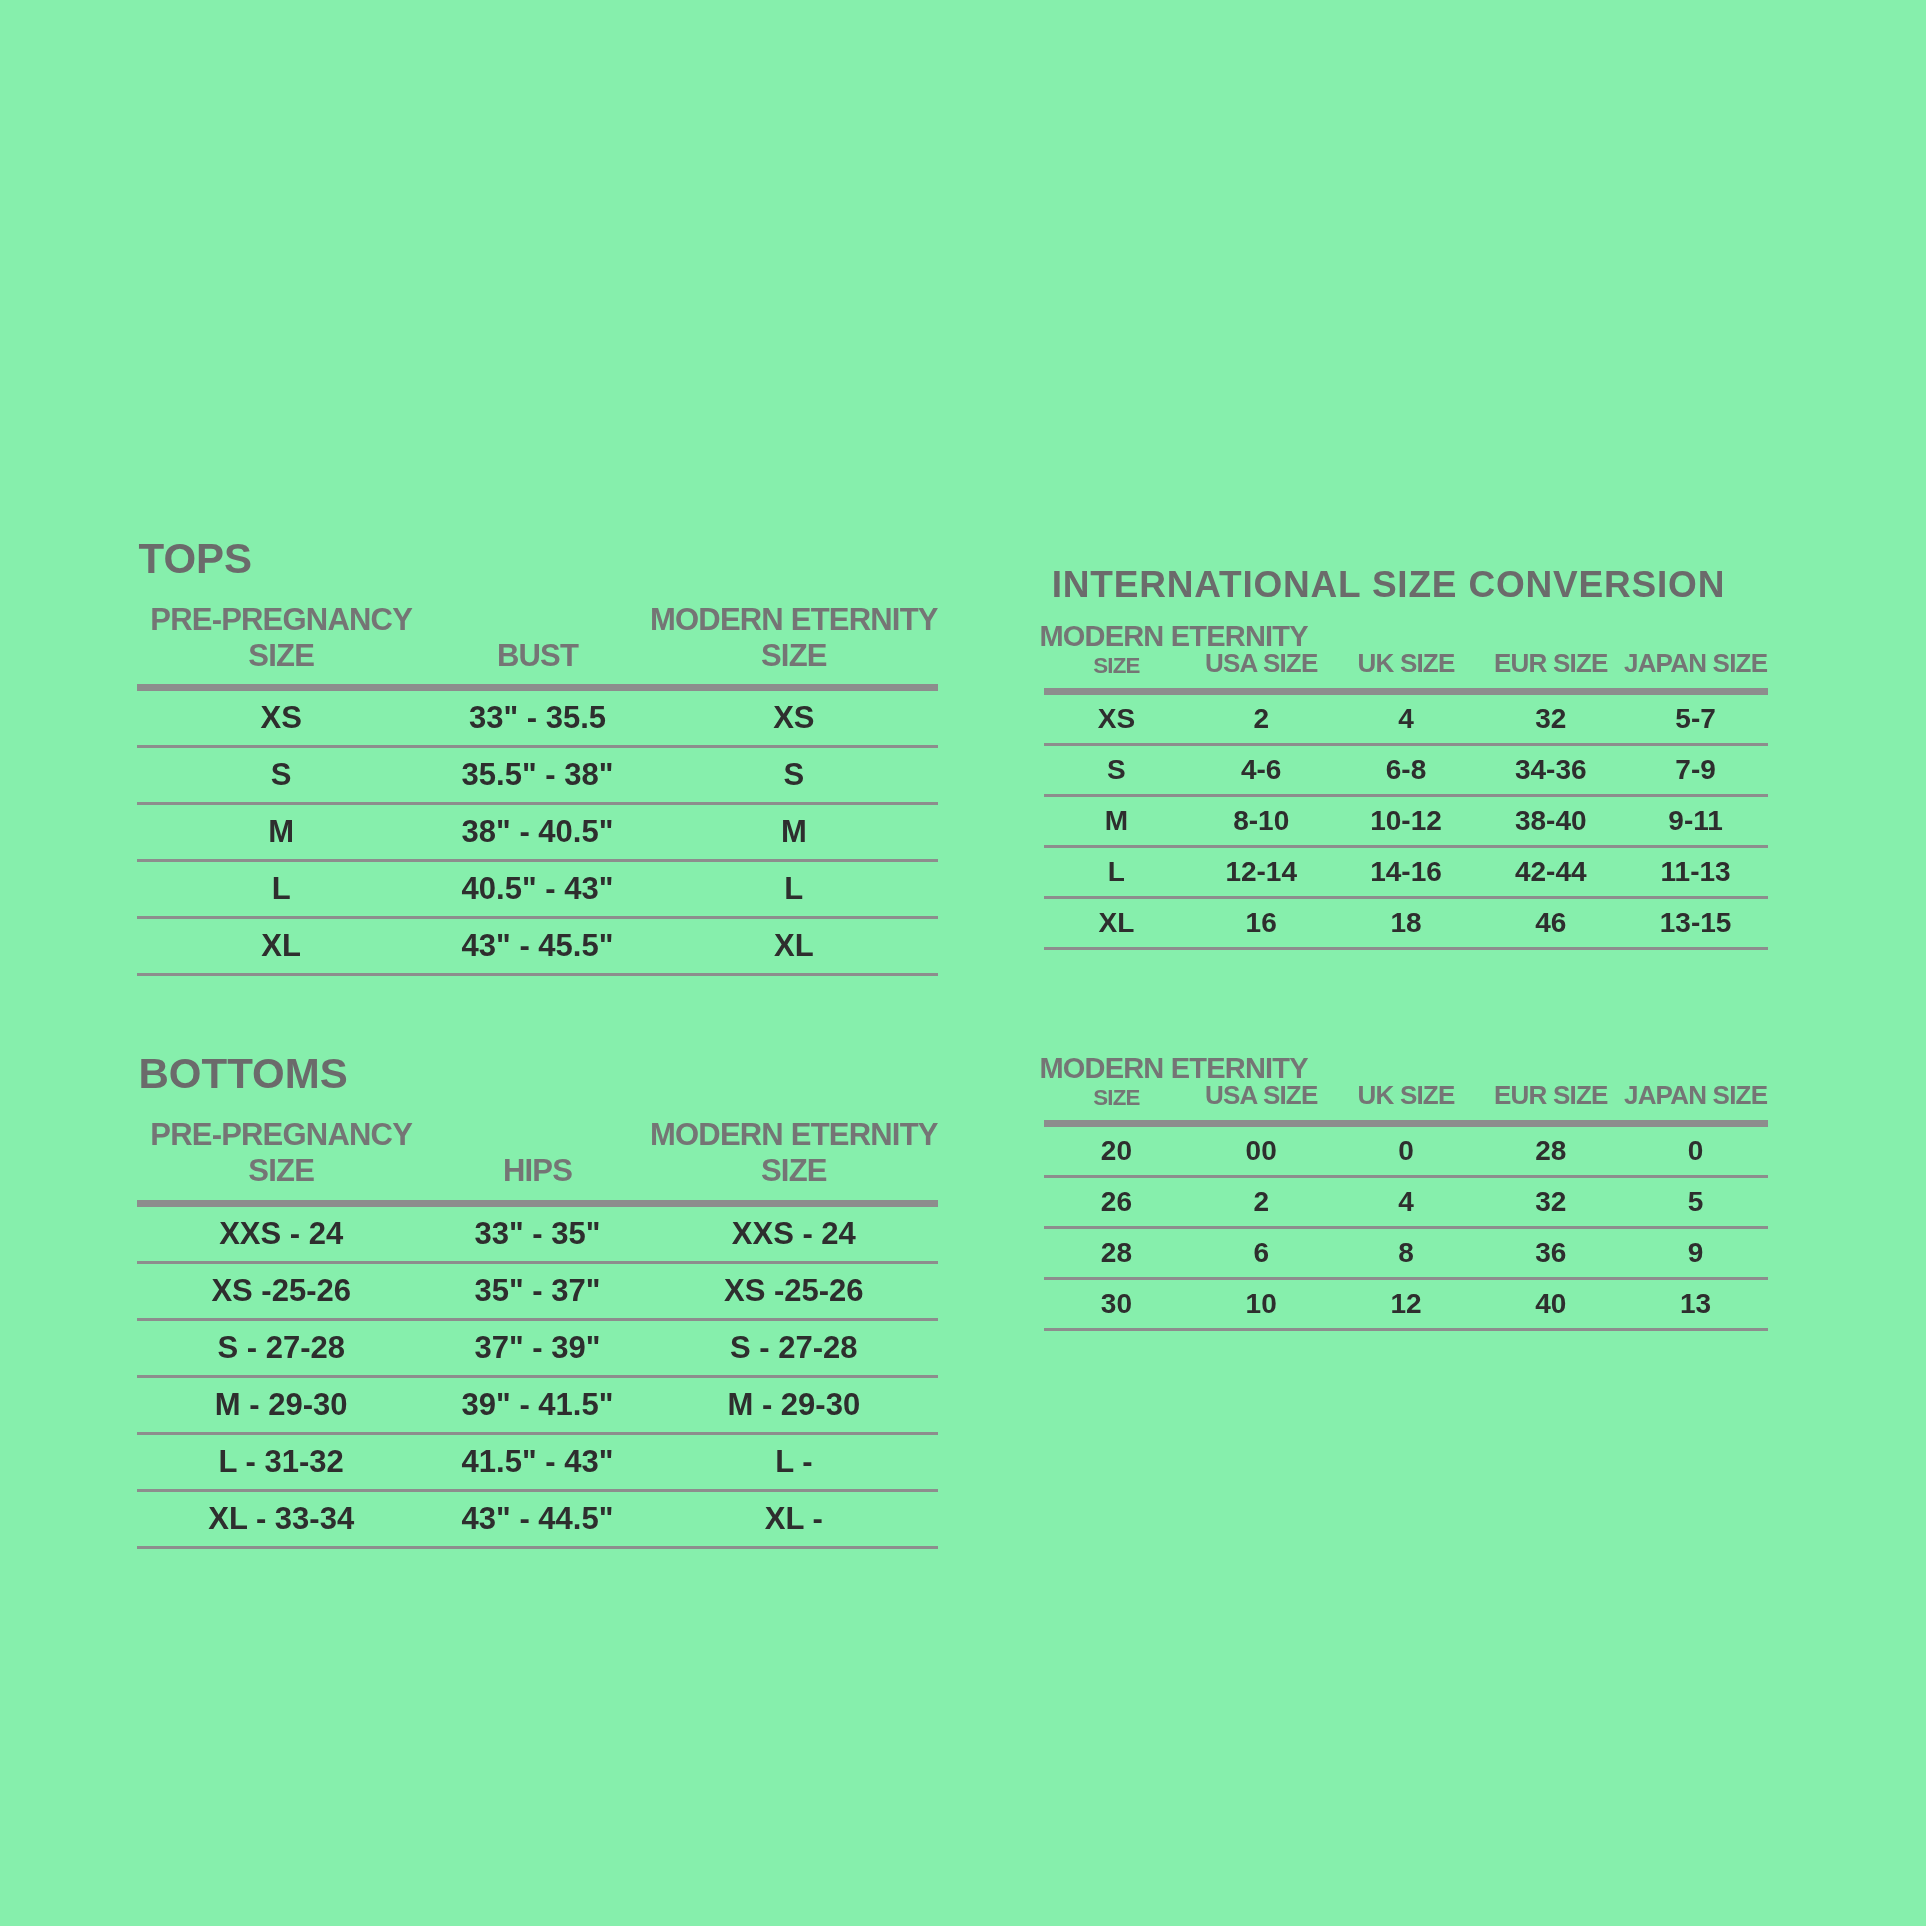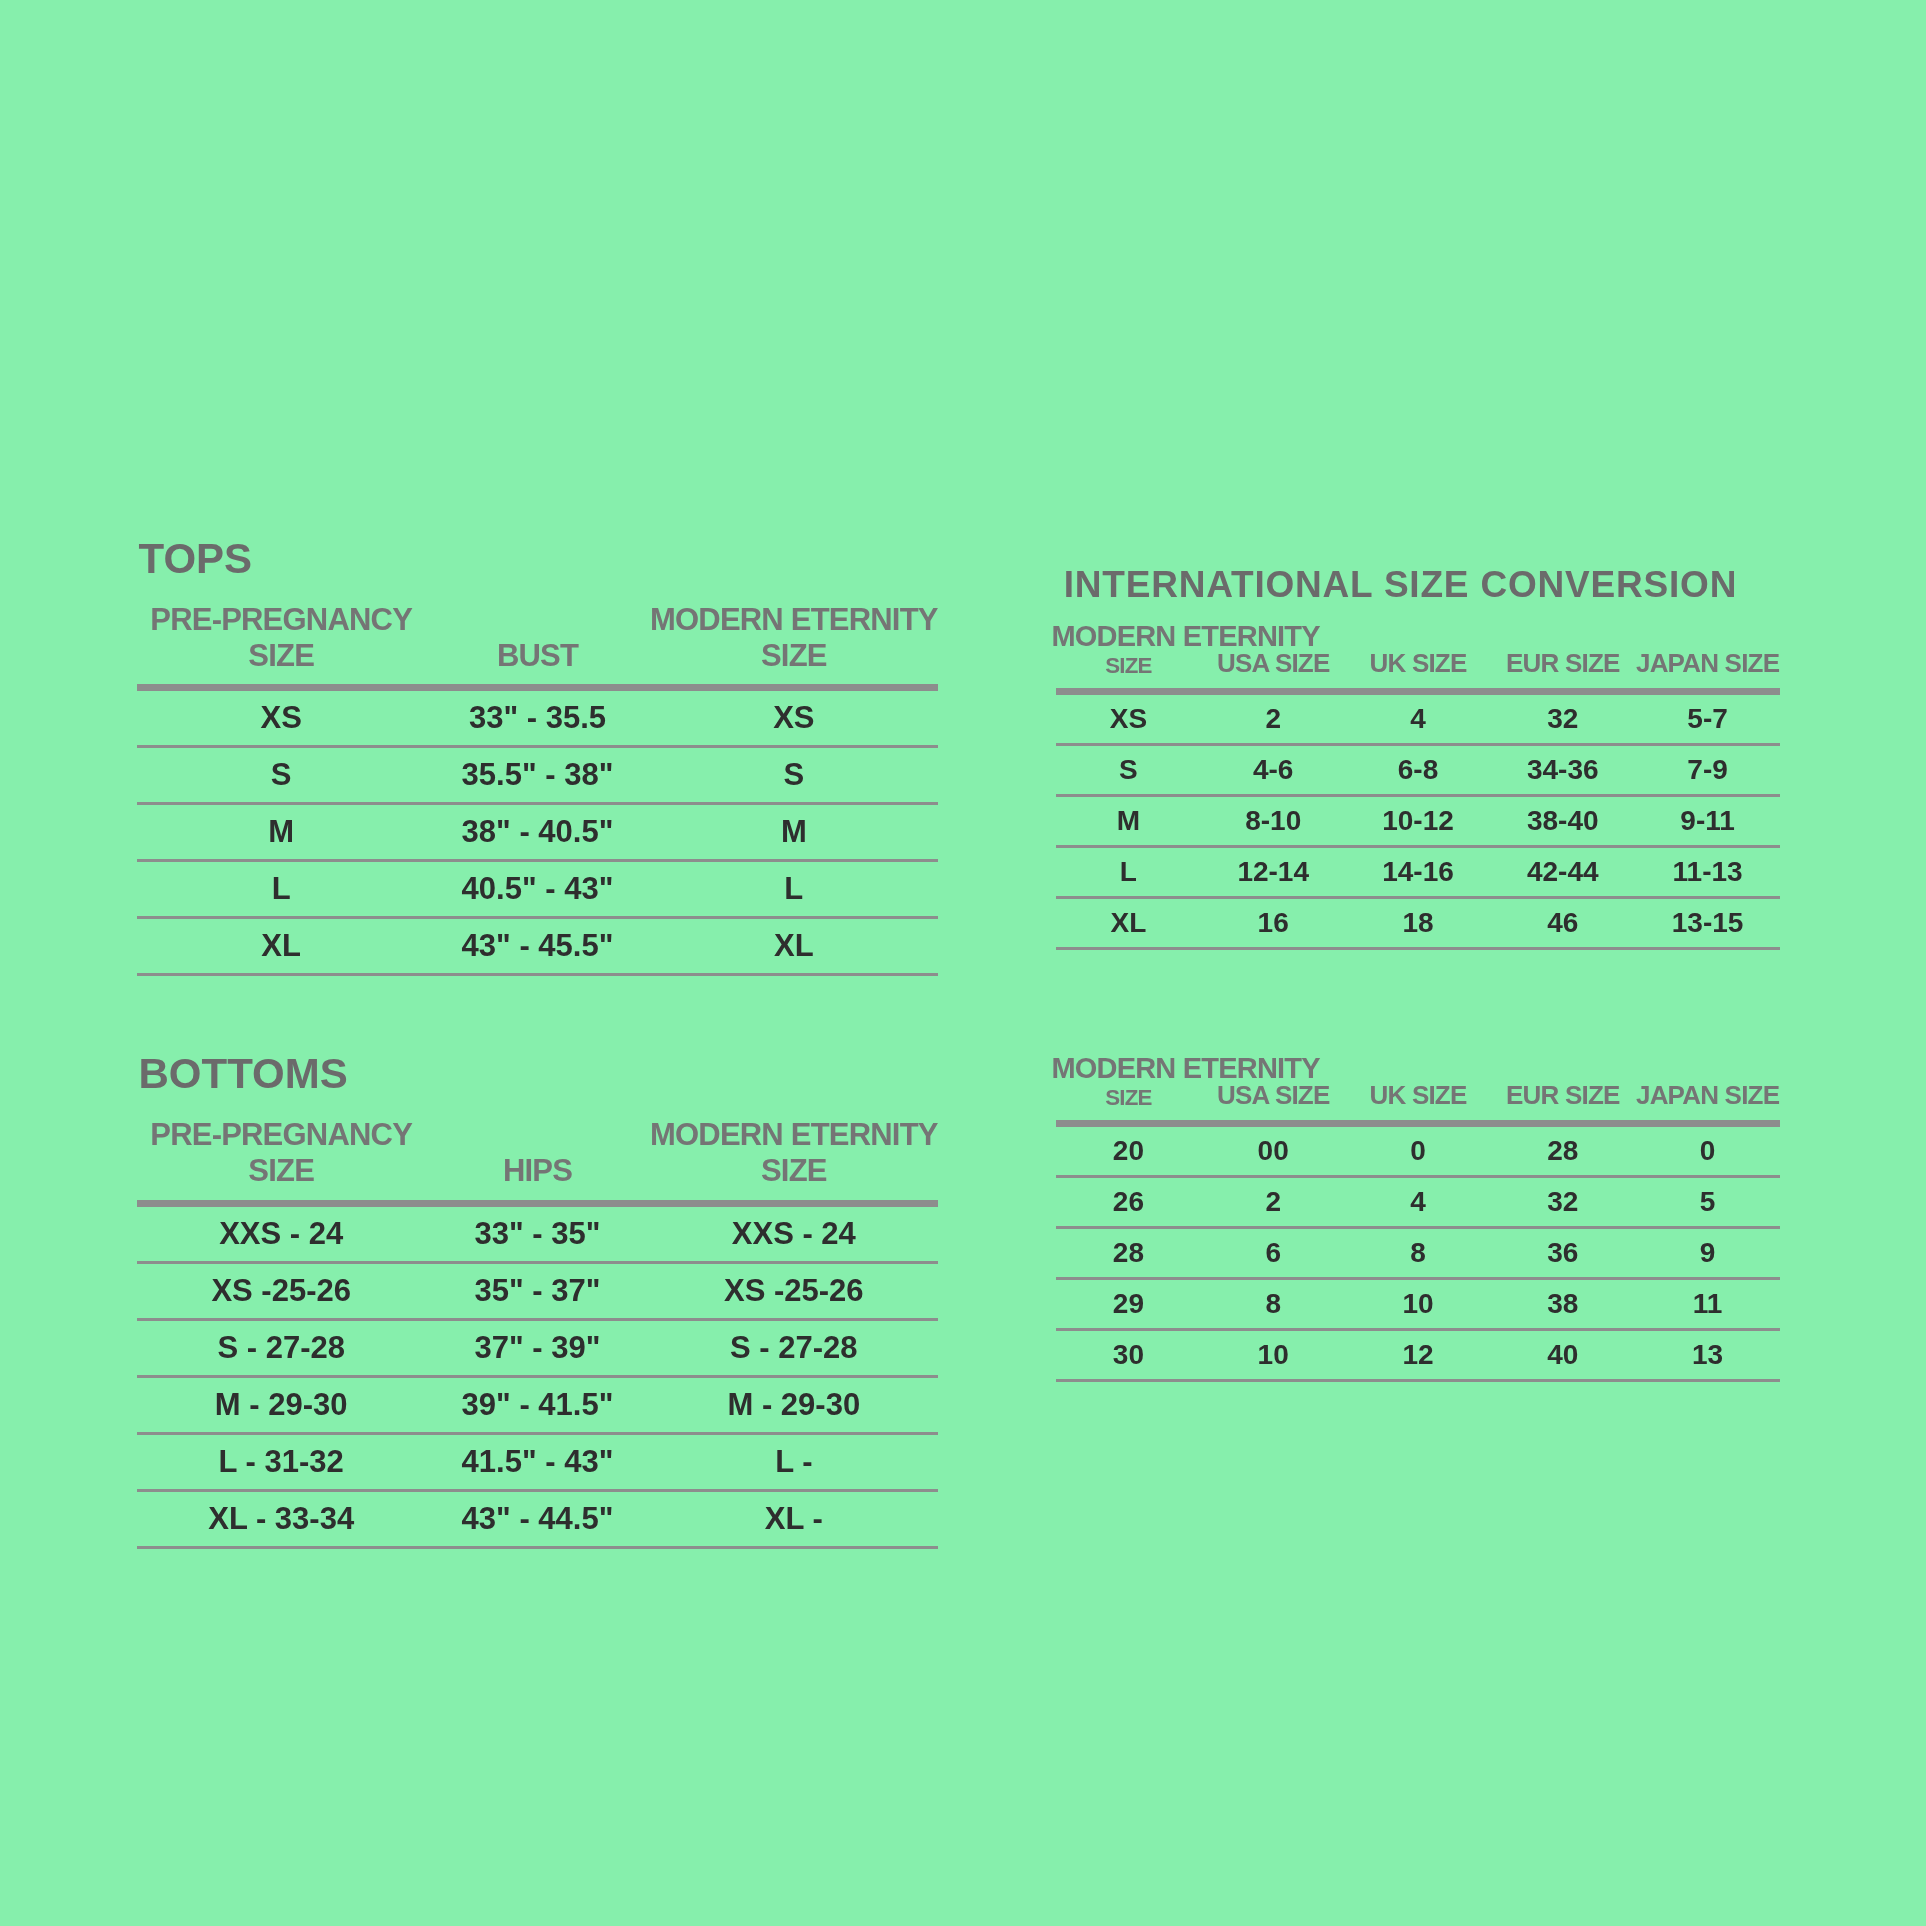--- a/index.html
+++ b/index.html
@@ -25,21 +25,20 @@
     position: absolute;
     left: 137px;
     top: 538px;
     width: 801px;
   }
   .right-col {
     position: absolute;
     left: 1044px;
     top: 566px;
     width: 724px;
-    margin-left: 12px;
   }
   .section-title {
     font-size: 42px;
     line-height: 1;
     color: var(--title);
     margin: 0 0 21.6px 1.5px;
   }
   .conv-title {
     font-size: 37px;
     line-height: 1;
@@ -305,27 +304,20 @@
               <td>5</td>
             </tr>
             <tr>
               <td>28</td>
               <td>6</td>
               <td>8</td>
               <td>36</td>
               <td>9</td>
             </tr>
             <tr>
-              <td>29</td>
-              <td>8</td>
-              <td>10</td>
-              <td>38</td>
-              <td>11</td>
-            </tr>
-            <tr>
               <td>30</td>
               <td>10</td>
               <td>12</td>
               <td>40</td>
               <td>13</td>
             </tr>
           </tbody>
       </table>
     </div>
 

